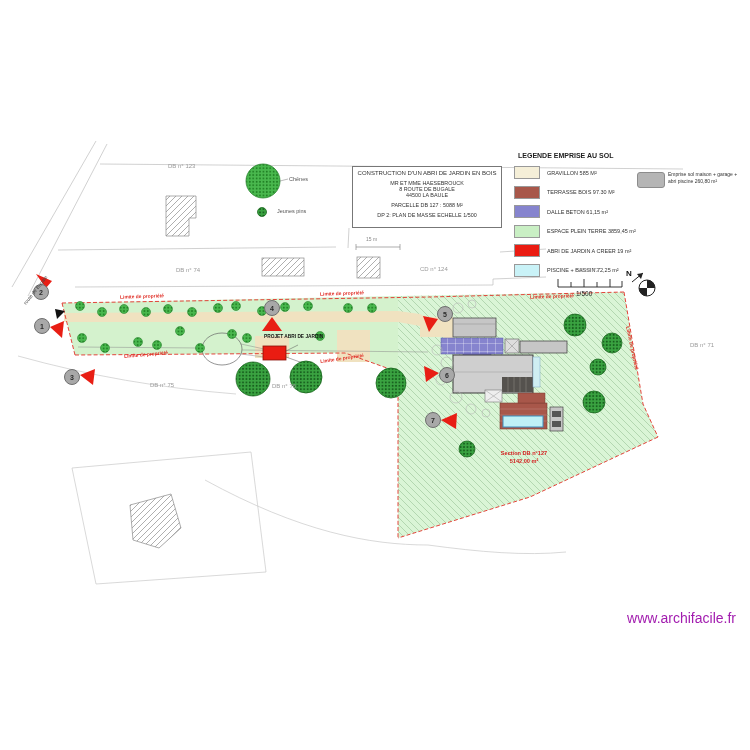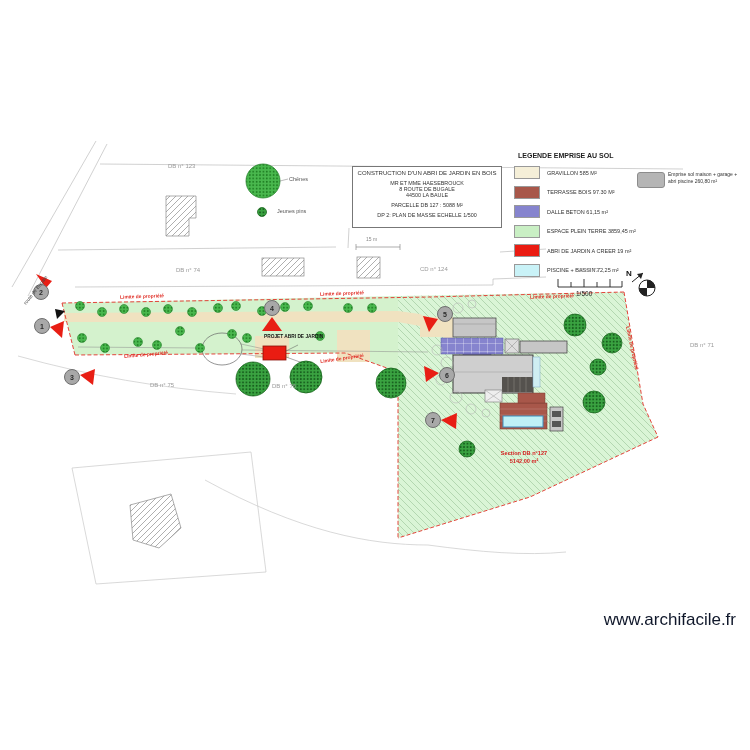--- a/index.html
+++ b/index.html
@@ -23,21 +23,21 @@
   .leg-sw{width:24px;height:11px;border:1px solid #999;margin-right:7px;flex:none;}
   .leg-lab{font-size:5.5px;color:#333;white-space:nowrap;}
   #emprise-sw{left:637px;top:172px;width:26px;height:14px;background:#b5b5b5;
               border:1.5px solid #8c8c8c;border-radius:3px;}
   #emprise-note{left:668px;top:171px;width:78px;font-size:5px;color:#333;line-height:1.3;}
   #projet-lbl{left:264px;top:334px;font-size:4.8px;font-weight:bold;color:#111;white-space:nowrap;}
   #section-lbl{left:486px;top:450px;width:76px;text-align:center;font-size:5.6px;
                font-weight:bold;color:#d42020;line-height:1.4;}
   #route-lbl{left:22px;top:302px;font-size:5px;color:#444;transform:rotate(-52deg);
              transform-origin:left top;white-space:nowrap;}
-  #watermark{right:14px;top:610px;font-size:17px;color:#0f172a;}
+  #watermark{right:14px;top:610px;font-size:14px;color:#a21caf;}
   #scale-ratio{left:576px;top:290px;font-size:6.5px;color:#222;}
   #bar15-lbl{left:366px;top:236px;font-size:5px;color:#888;}
   #north-n{left:626px;top:269px;font-size:8px;font-weight:bold;color:#111;}
 </style>
 </head>
 <body>
 
 <div id="canvas">
 
 <svg id="plan-svg" width="750" height="750" viewBox="0 0 750 750">

